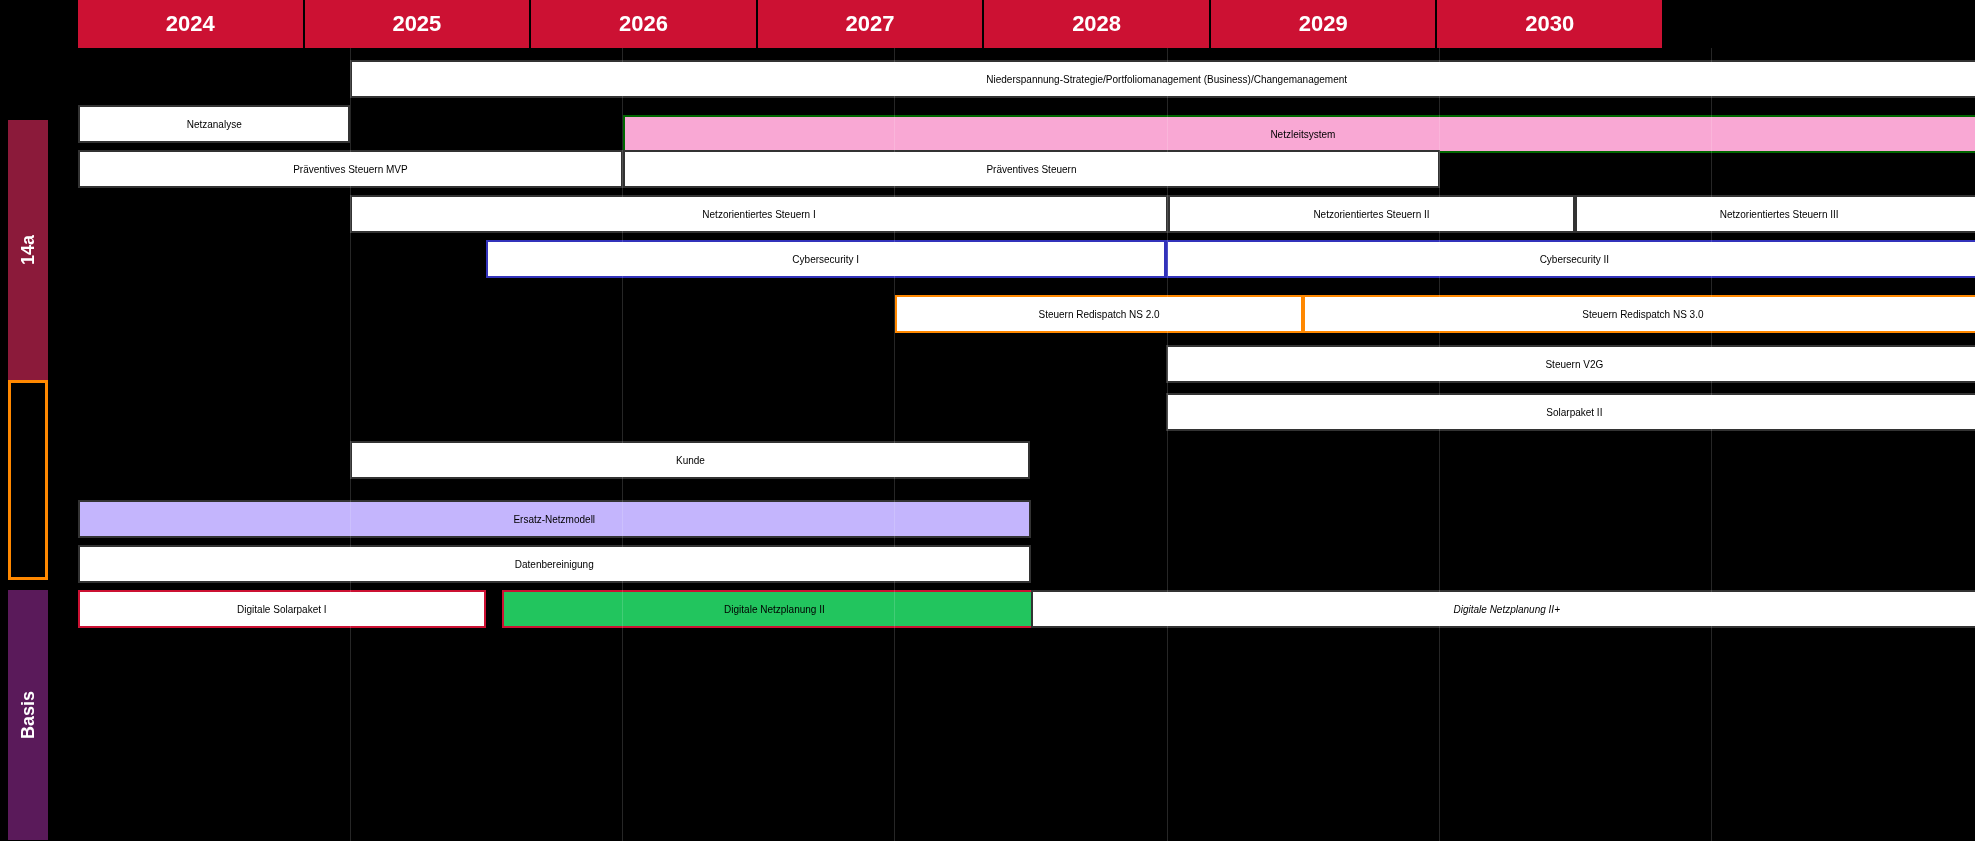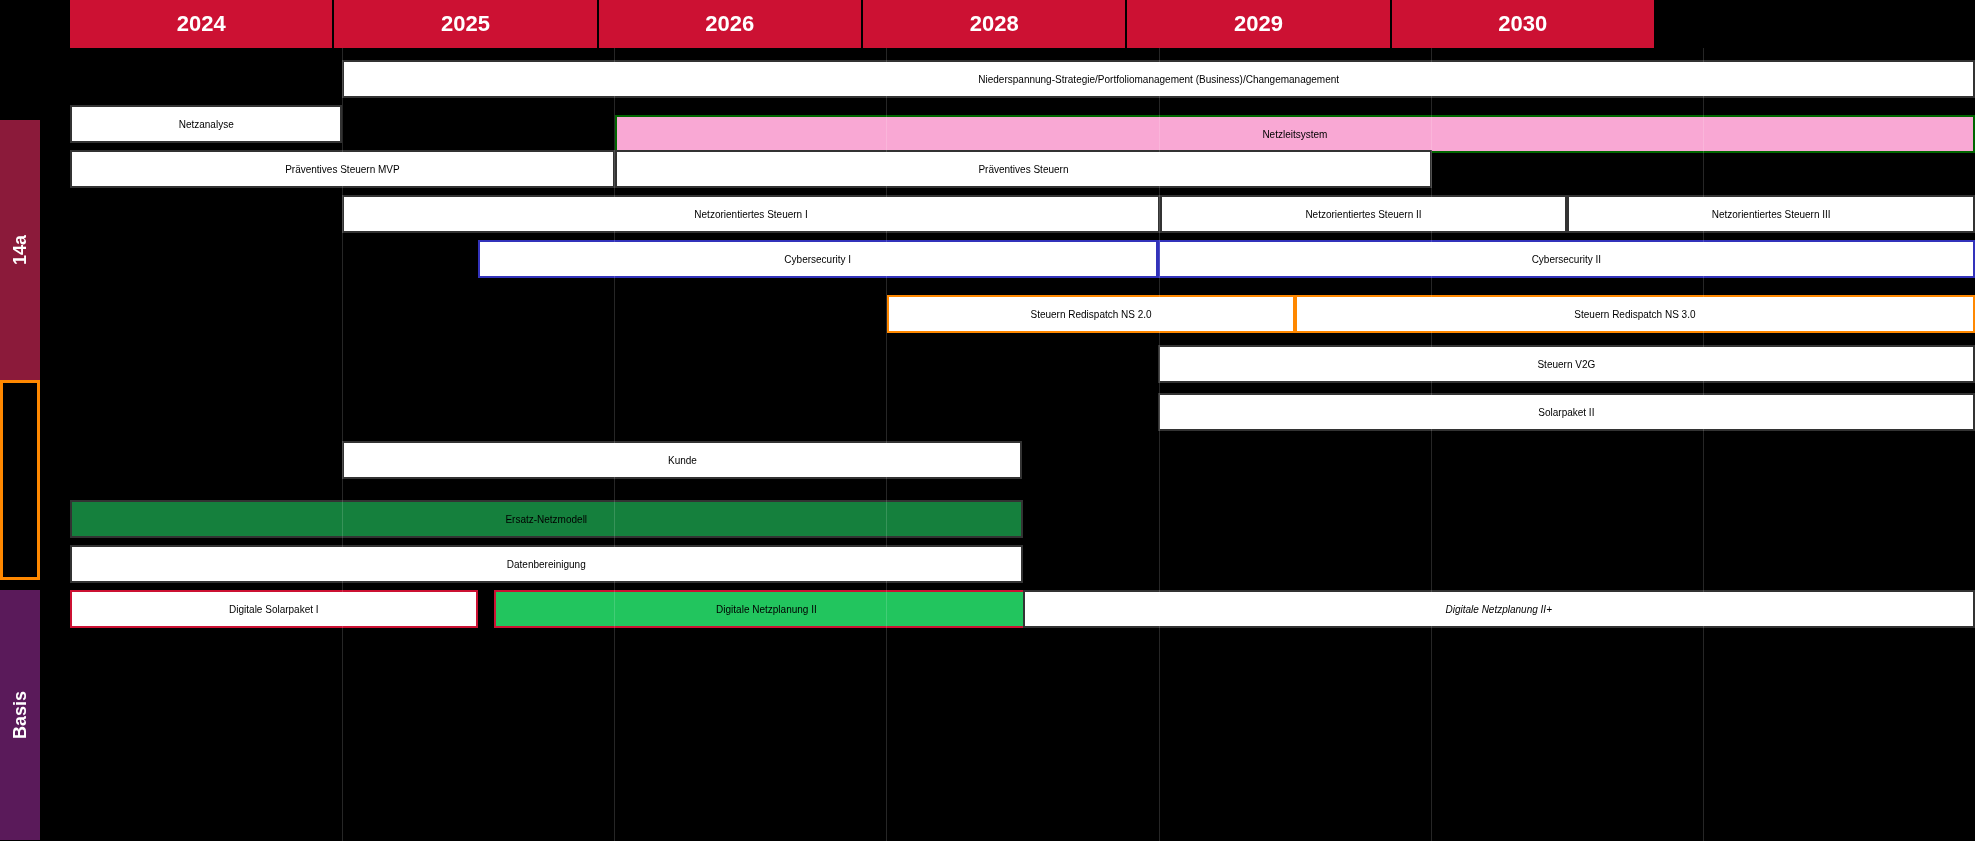--- a/index.html
+++ b/index.html
@@ -10,20 +10,21 @@
       width: 1975px;
       height: 841px;
       overflow: hidden;
     }
 
     .timeline-container {
       position: relative;
       width: 1656px;
       height: 841px;
       background: #000;
+      margin-left: 8px;
     }
 
     
     .year-headers {
       position: absolute;
       top: 0;
       left: 70px;
       right: 0;
       height: 48px;
       display: flex;
@@ -105,20 +106,21 @@
   </style>
 </head>
 <body>
 
 <div class="timeline-container">
 
   <div class="year-headers">
     <div class="year-cell">2024</div>
     <div class="year-cell">2025</div>
     <div class="year-cell">2026</div>
+    <div class="year-cell">2027</div>
     <div class="year-cell">2028</div>
     <div class="year-cell">2029</div>
     <div class="year-cell">2030</div>
   </div>
 
   <div class="category-label cat-14a">
     <span>14a</span>
   </div>
 
   <div class="category-label cat-eeg" style="color:#000; border:3px solid #ff8800;">
@@ -167,21 +169,21 @@
     </div>
     <div class="bar" style="left: 1157.75px; top: 345px; width: 817.245px; height: 38px; background: white; border-color: rgb(51, 51, 51); color: rgb(0, 0, 0);">
       <span>Steuern V2G</span>
     </div>
     <div class="bar" style="left: 1157.75px; top: 393px; width: 817.245px; height: 38px; background: white; border-color: rgb(51, 51, 51); color: rgb(0, 0, 0);">
       <span>Solarpaket II</span>
     </div>
     <div class="bar" style="left: 342.415px; top: 441px; width: 680.085px; height: 38px; background: white; border-color: rgb(51, 51, 51); color: rgb(0, 0, 0);">
       <span>Kunde</span>
     </div>
-    <div class="bar" style="left: 70px; top: 500px; width: 952.5px; height: 38px; background: #15803d; border-color: rgb(51, 51, 51); color: rgb(0, 0, 0);">
+    <div class="bar" style="left: 70px; top: 500px; width: 952.5px; height: 38px; background: #c4b5fd; border-color: rgb(51, 51, 51); color: rgb(0, 0, 0);">
       <span>Ersatz-Netzmodell</span>
     </div>
     <div class="bar" style="left: 70px; top: 545px; width: 952.5px; height: 38px; background: white; border-color: rgb(51, 51, 51); color: rgb(0, 0, 0);">
       <span>Datenbereinigung</span>
     </div>
     <div class="bar" style="left: 70px; top: 590px; width: 407.67px; height: 38px; background: white; border-color: rgb(204, 17, 51); color: rgb(0, 0, 0);">
       <span>Digitale Solarpaket I</span>
     </div>
     <div class="bar" style="left: 494px; top: 590px; width: 544.83px; height: 38px; background: #22c55e; border-color: rgb(204, 17, 51); color: rgb(0, 0, 0);">
       <span>Digitale Netzplanung II</span>

